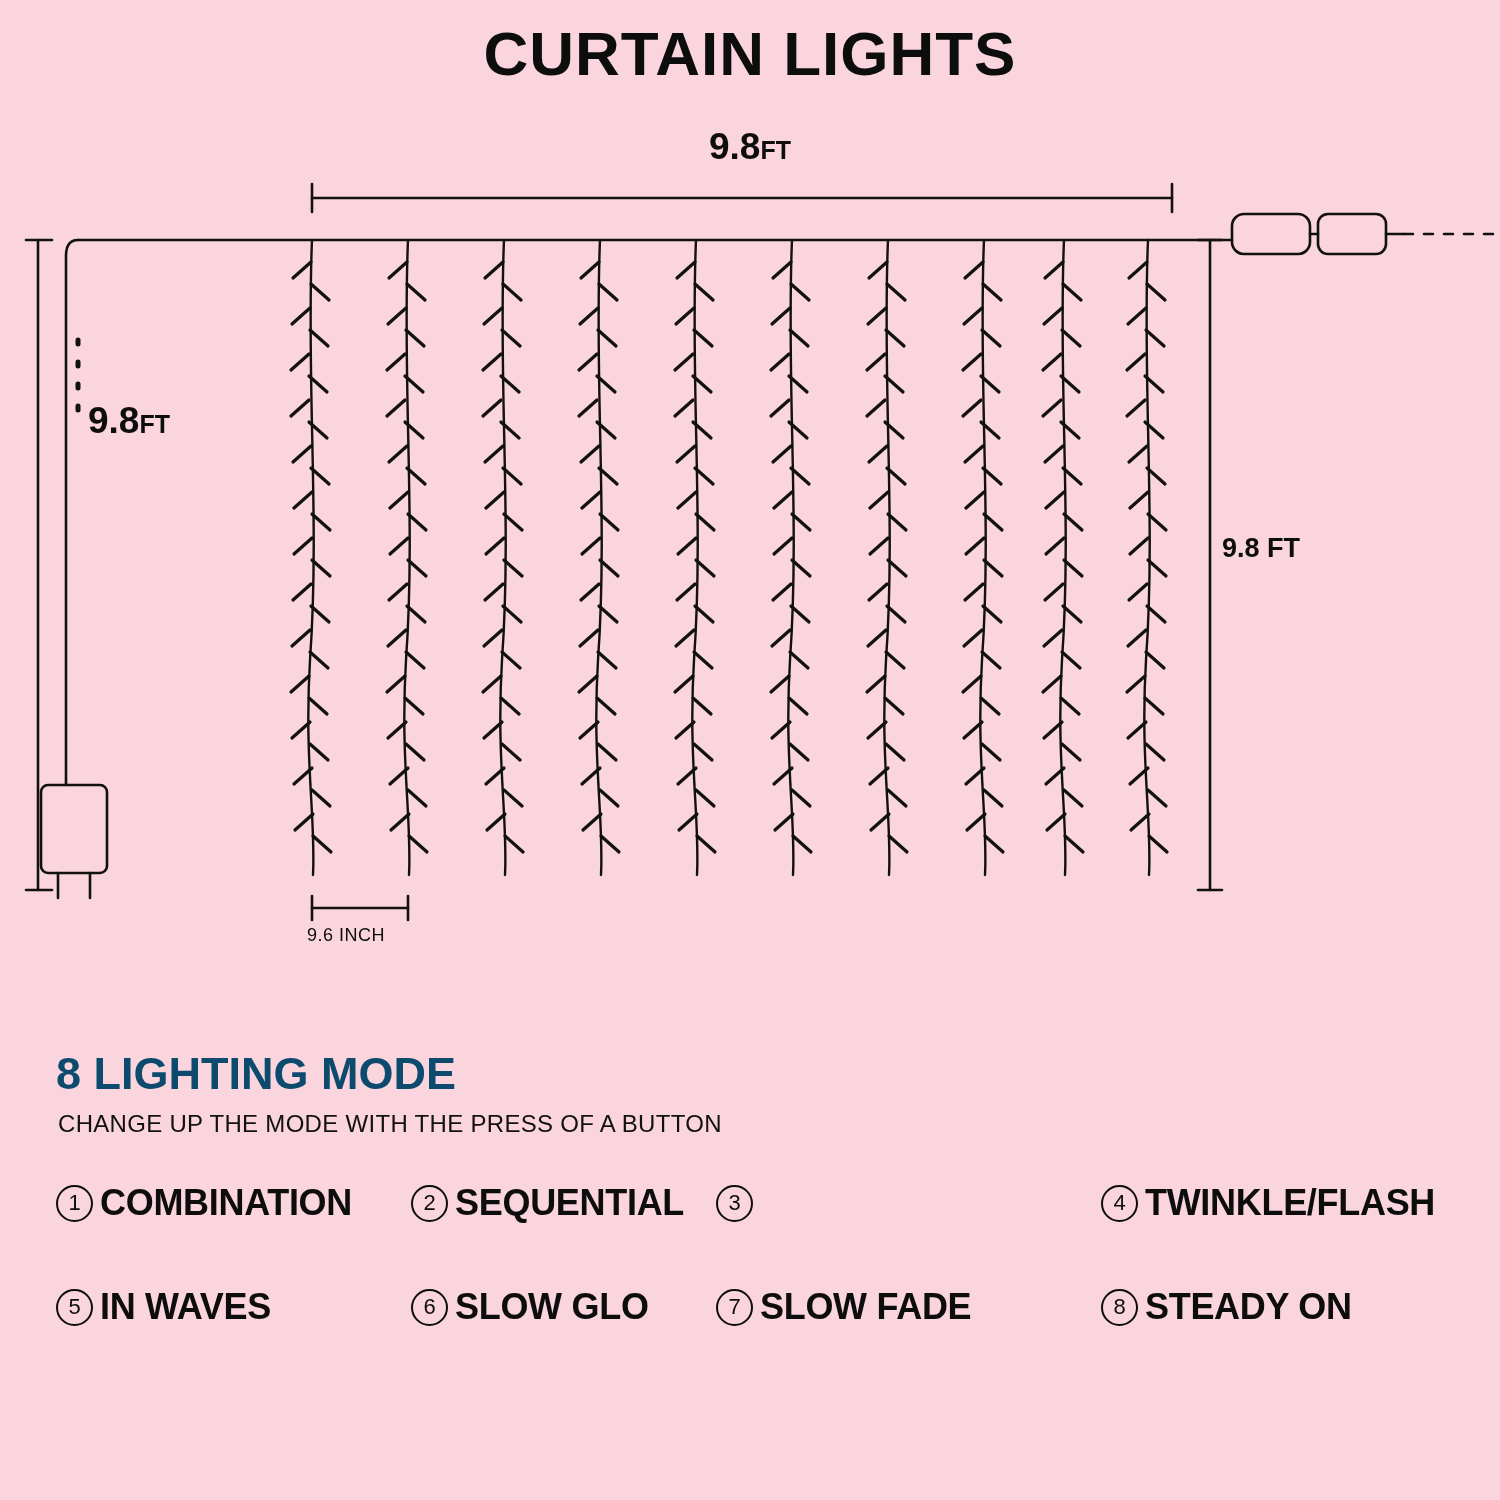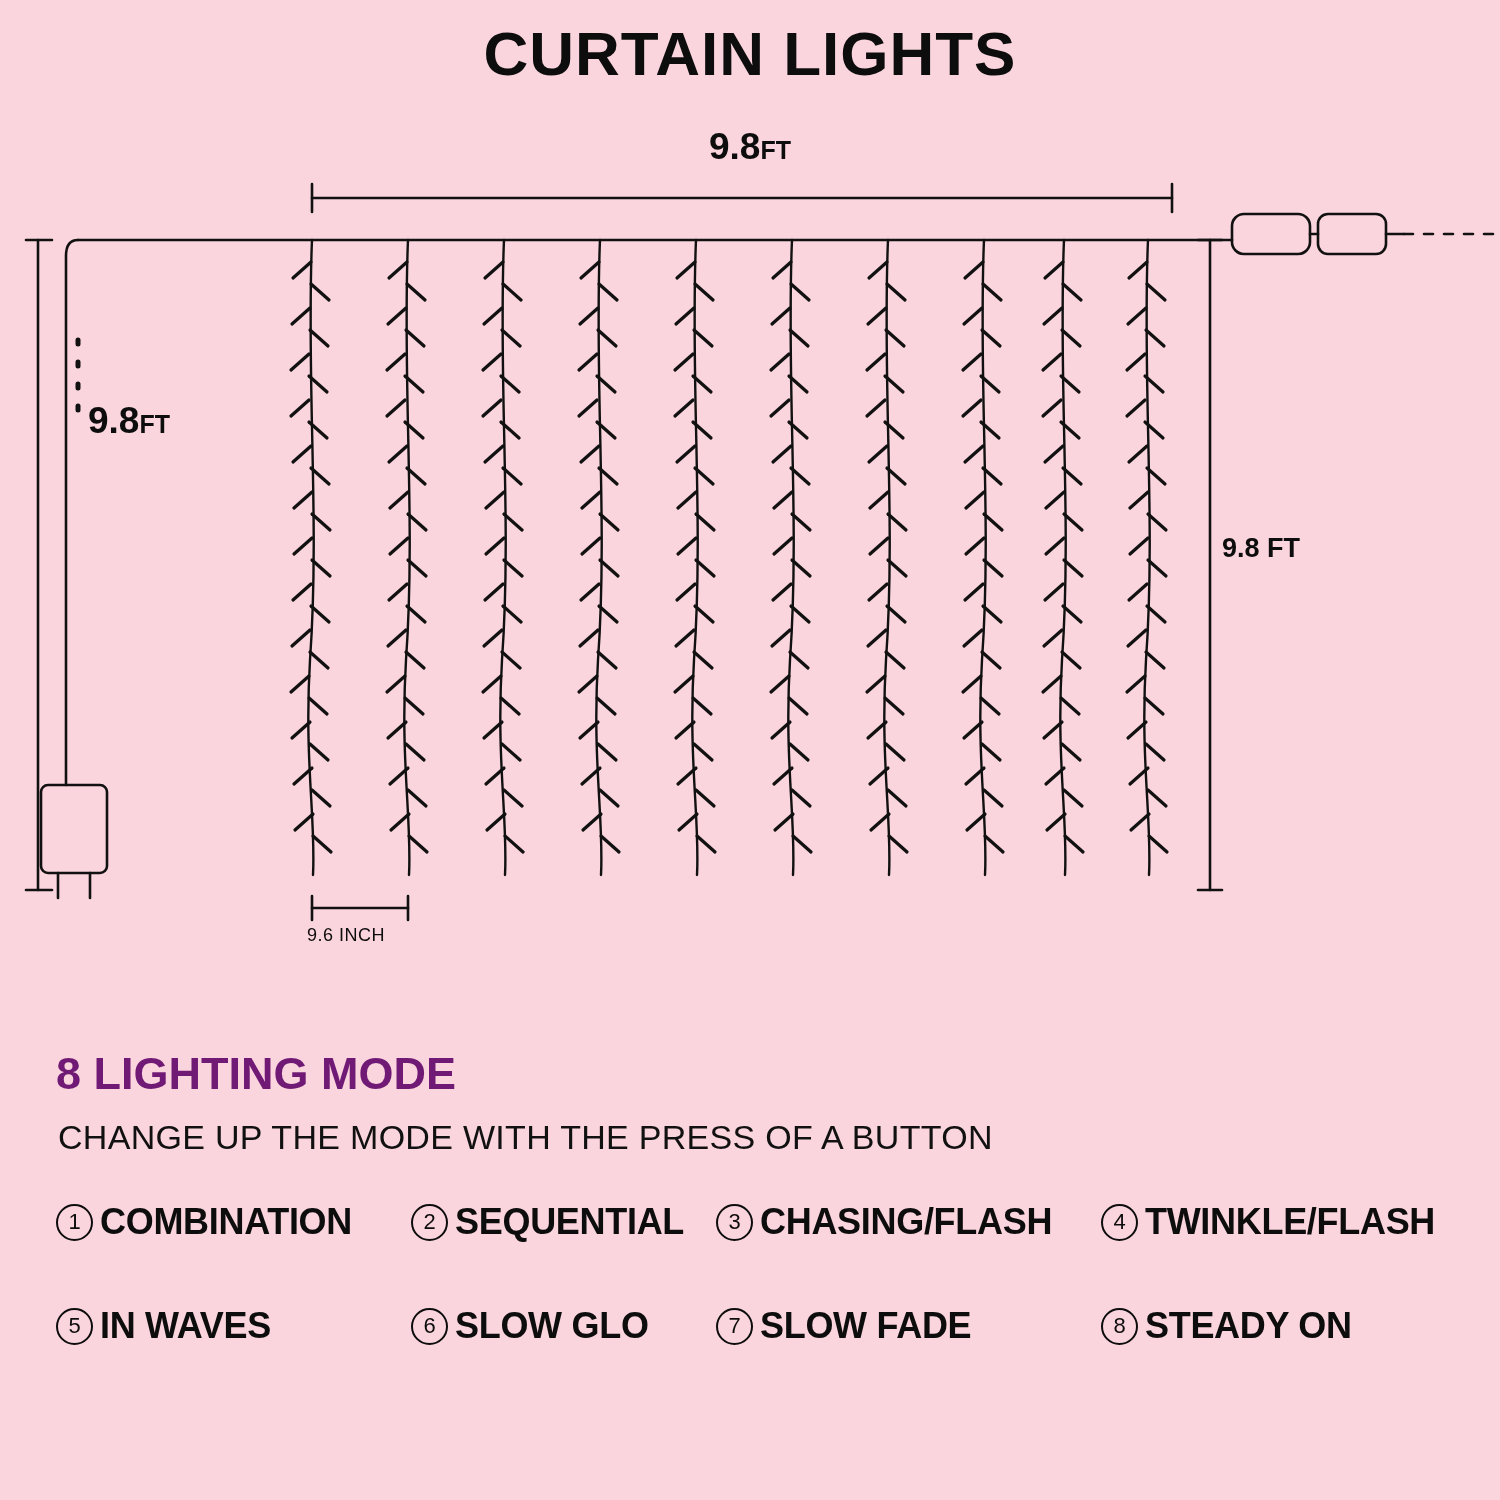--- a/index.html
+++ b/index.html
@@ -88,25 +88,25 @@
   .modes {
     position: absolute;
     left: 56px;
     top: 1048px;
     width: 1400px;
   }
   .modes-title {
     font-size: 45px;
     font-weight: 700;
     letter-spacing: 0px;
-    color: #701a75;
-    margin: 0 0 18px 0;
+    color: #0c4a6e;
+    margin: 0 0 10px 0;
   }
   .modes-sub {
-    font-size: 34px;
+    font-size: 24px;
     font-weight: 400;
     letter-spacing: .3px;
     color: #111;
     margin: 0 0 44px 2px;
   }
   .modes-grid {
     display: grid;
     grid-template-columns: 355px 305px 385px 350px;
     row-gap: 62px;
     align-items: center;
@@ -540,21 +540,20 @@
       <div class="mode">
         <span class="num">1</span>
         <span>COMBINATION</span>
       </div>
       <div class="mode">
         <span class="num">2</span>
         <span>SEQUENTIAL</span>
       </div>
       <div class="mode">
         <span class="num">3</span>
-        <span>CHASING/FLASH</span>
       </div>
       <div class="mode">
         <span class="num">4</span>
         <span>TWINKLE/FLASH</span>
       </div>
       <div class="mode">
         <span class="num">5</span>
         <span>IN WAVES</span>
       </div>
       <div class="mode">

